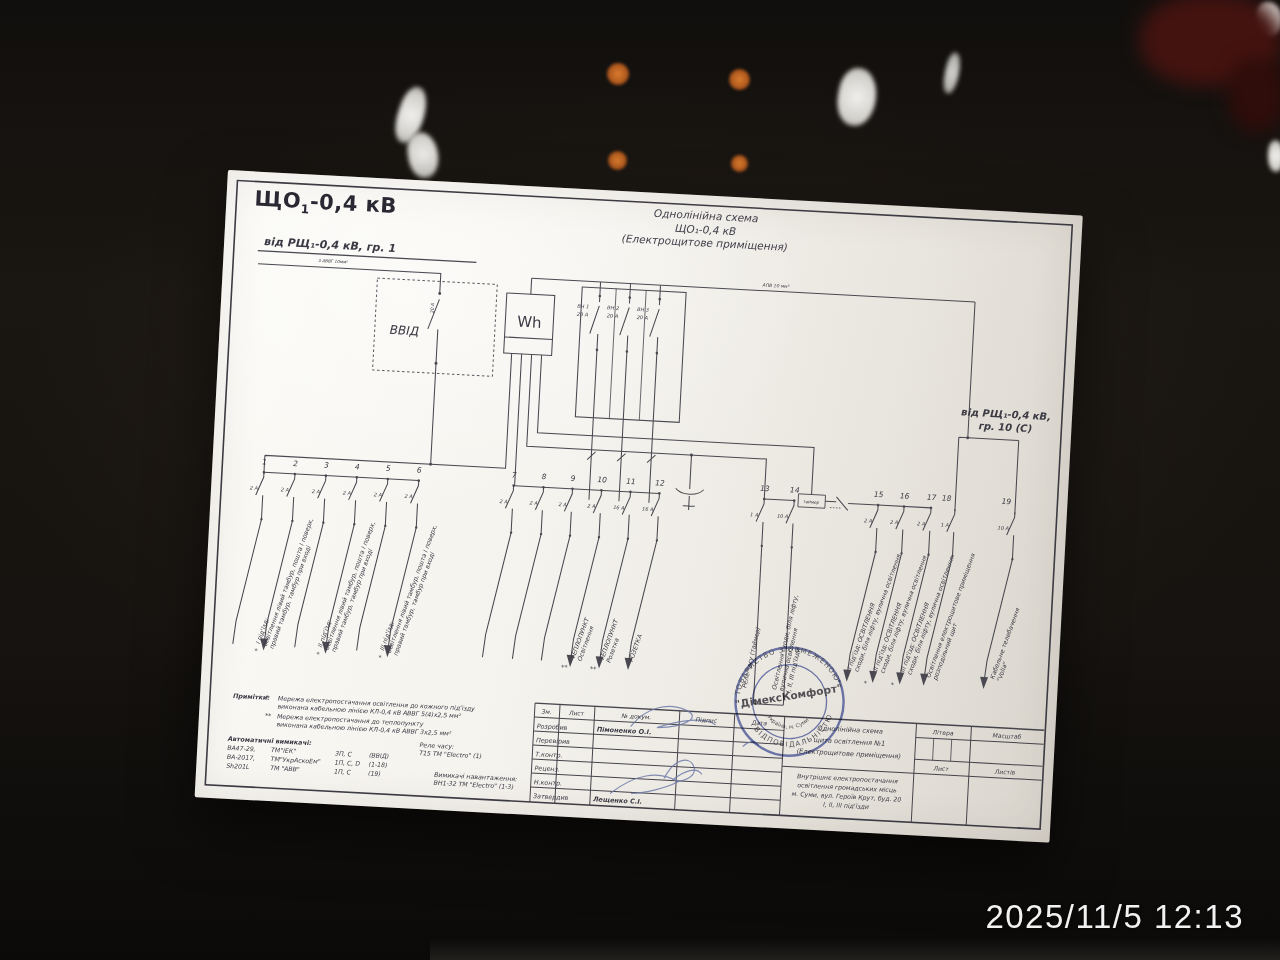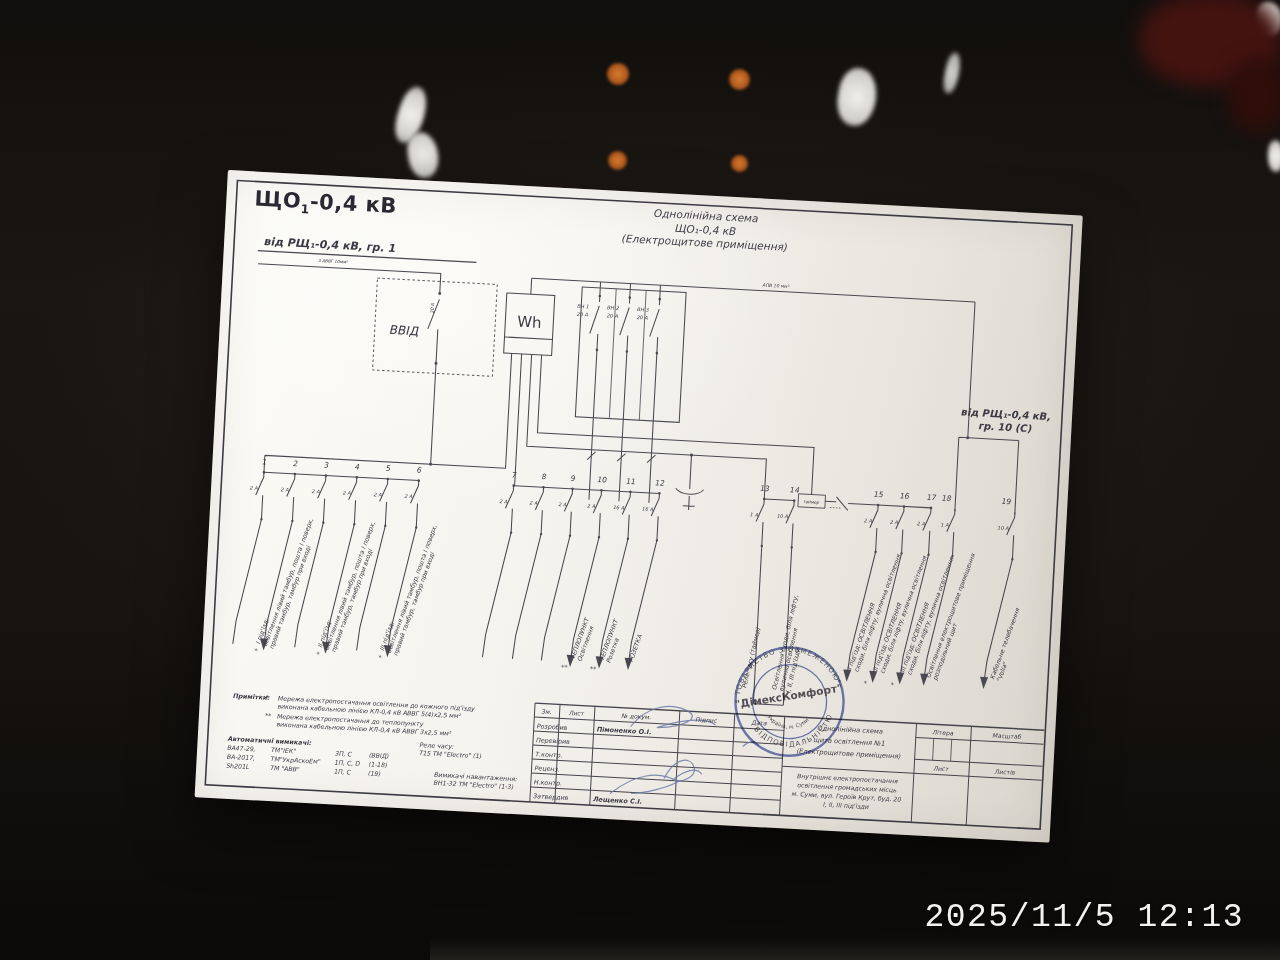--- a/index.html
+++ b/index.html
@@ -38,21 +38,21 @@
          color:#2a2832;letter-spacing:.5px;}
   .board-title sub{font-size:12px;}
   .scheme-title{position:absolute;left:300px;top:14px;width:360px;text-align:center;
          font-size:10.5px;line-height:1.3;color:#403f4a;font-style:italic;}
   svg.wiring{position:absolute;inset:0;}
   svg text{font-family:"DejaVu Sans",sans-serif;fill:#3b3a44;font-style:italic;}
   svg text.up{font-style:normal;}
   .stamp-svg{position:absolute;left:524px;top:436px;width:130px;height:130px;
          mix-blend-mode:multiply;opacity:.85;}
   .timestamp{position:absolute;right:36px;bottom:24px;font-size:33px;color:#f2f2f2;
-         font-family:Liberation Mono, monospace;letter-spacing:1.5px;
+         font-family:Liberation Sans, sans-serif;letter-spacing:1.5px;
          text-shadow:0 0 3px rgba(0,0,0,.6);}
 </style>
 </head>
 <body>
 
 <div class="scene">
   <div class="bg"></div>
   <div class="blob orange o1"></div>
   <div class="blob orange o2"></div>
   <div class="blob orange o3"></div>

